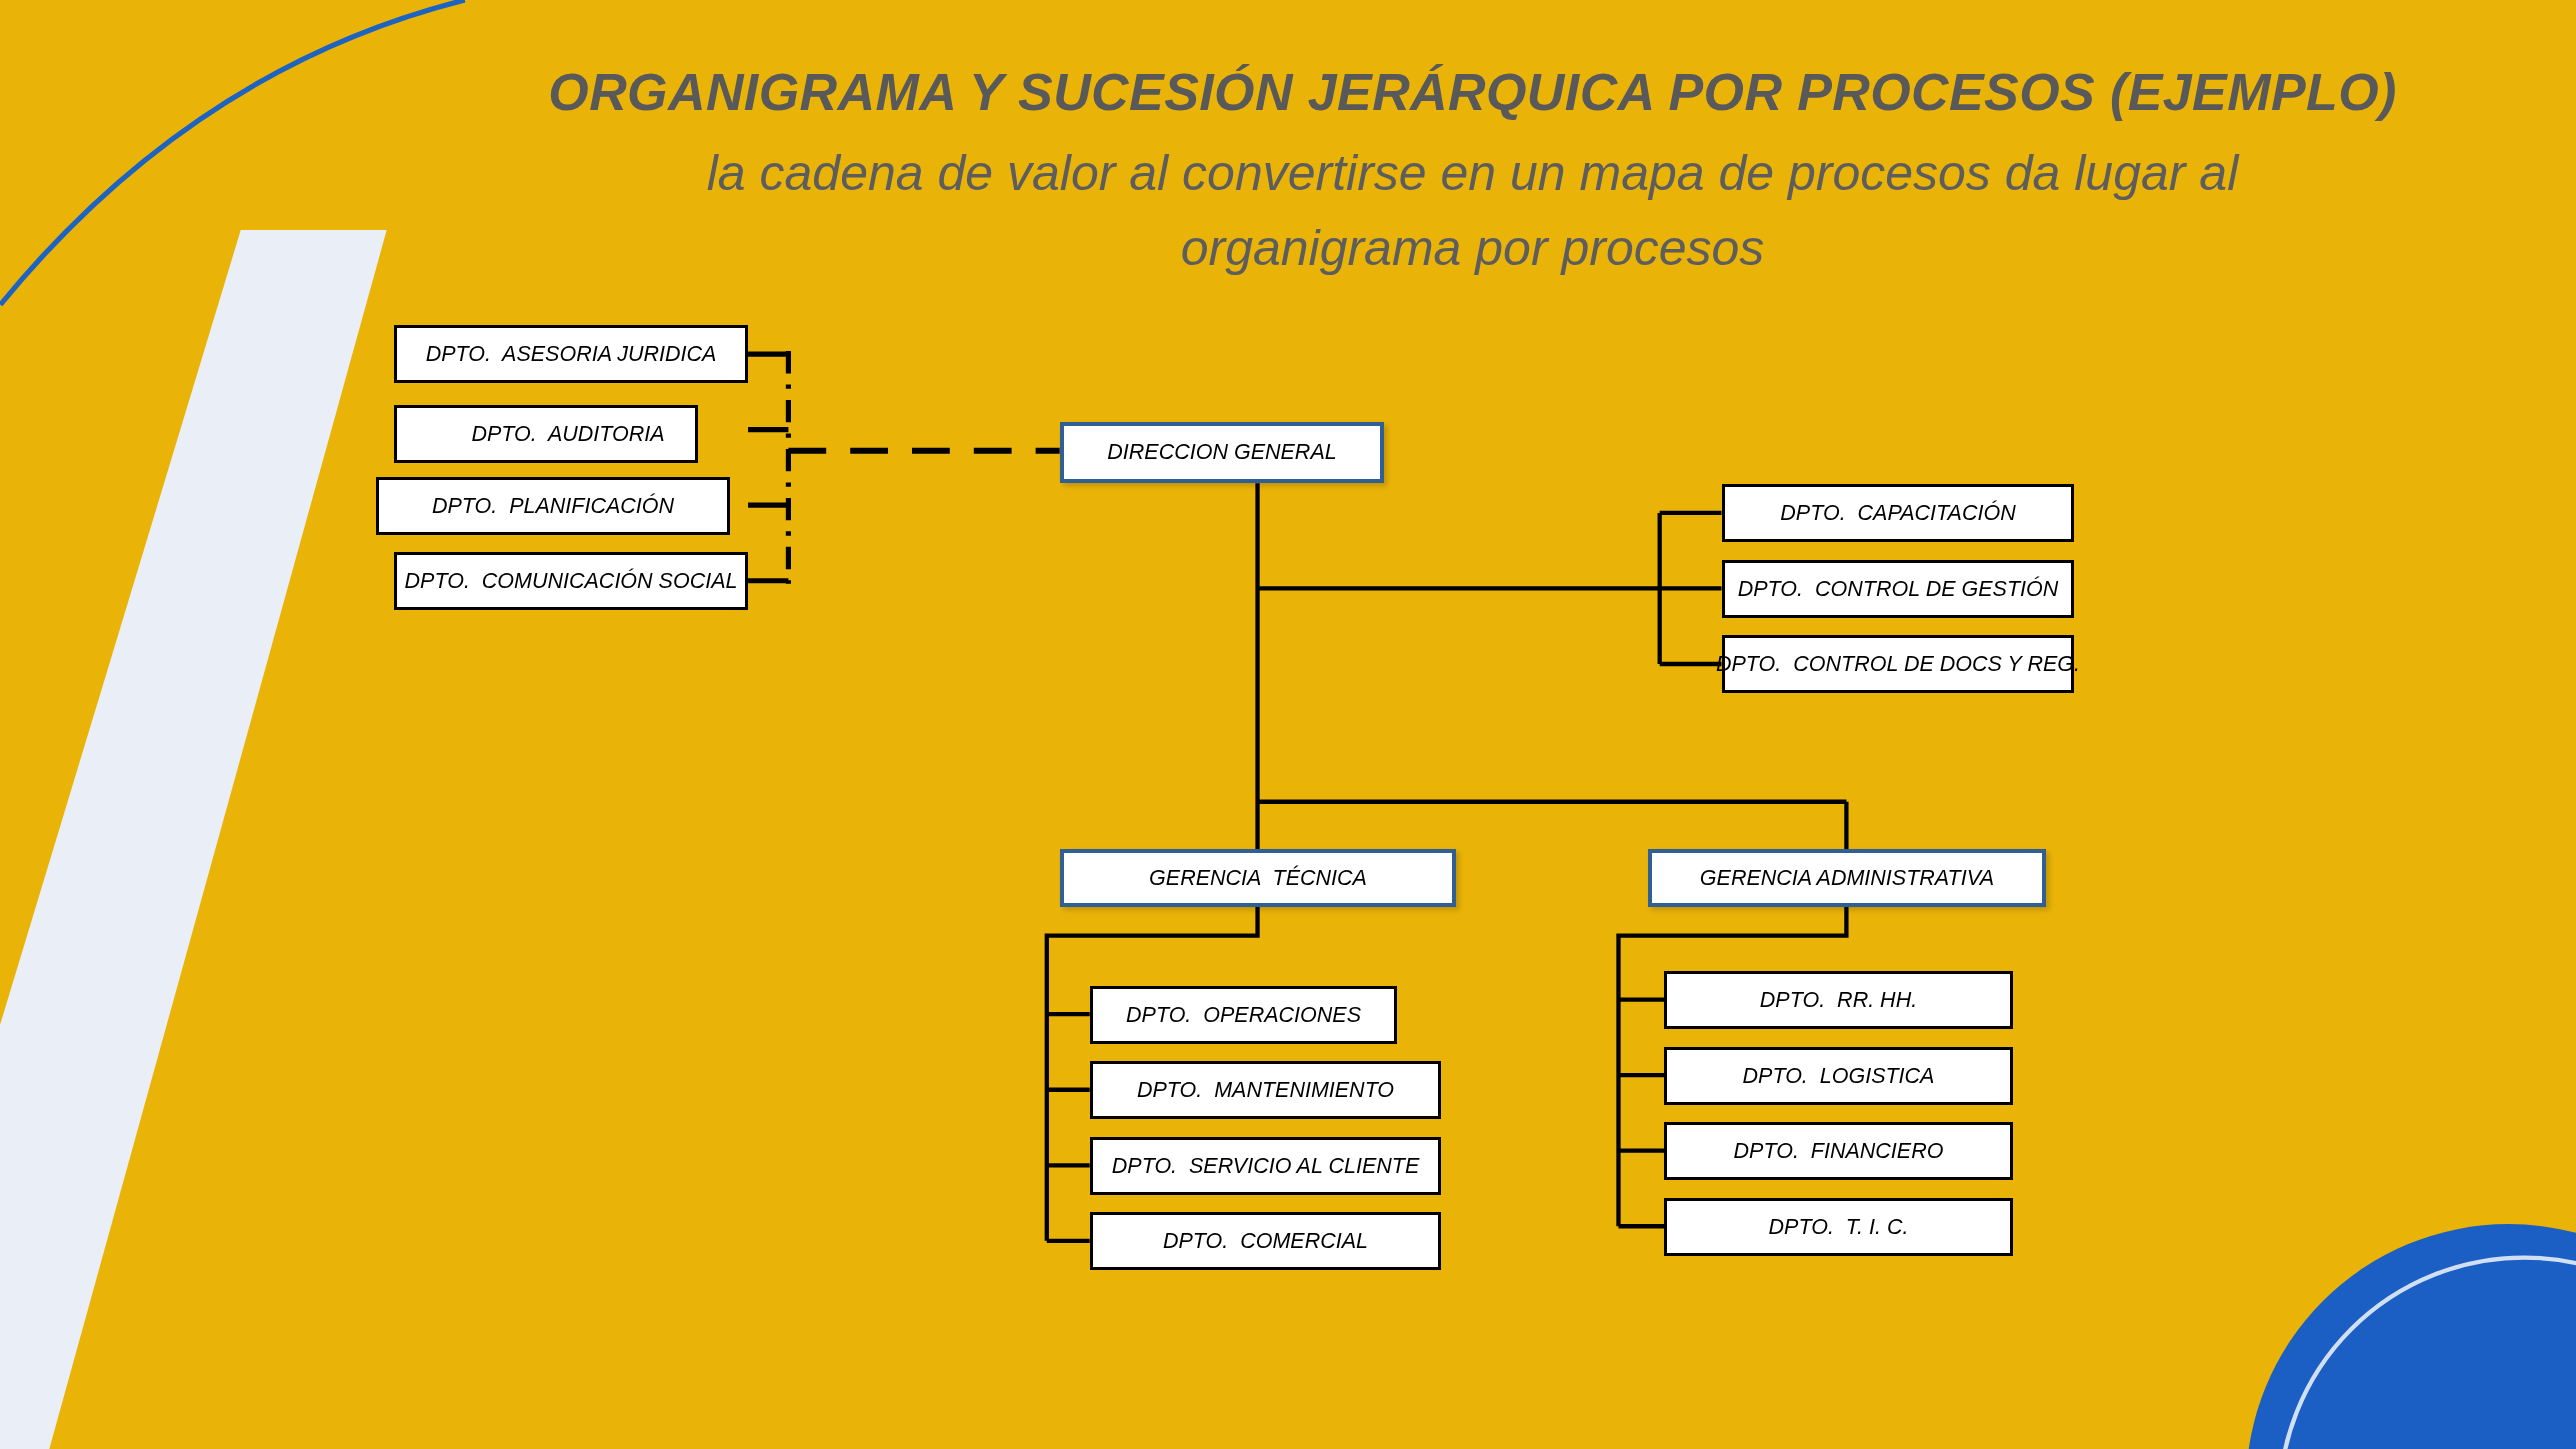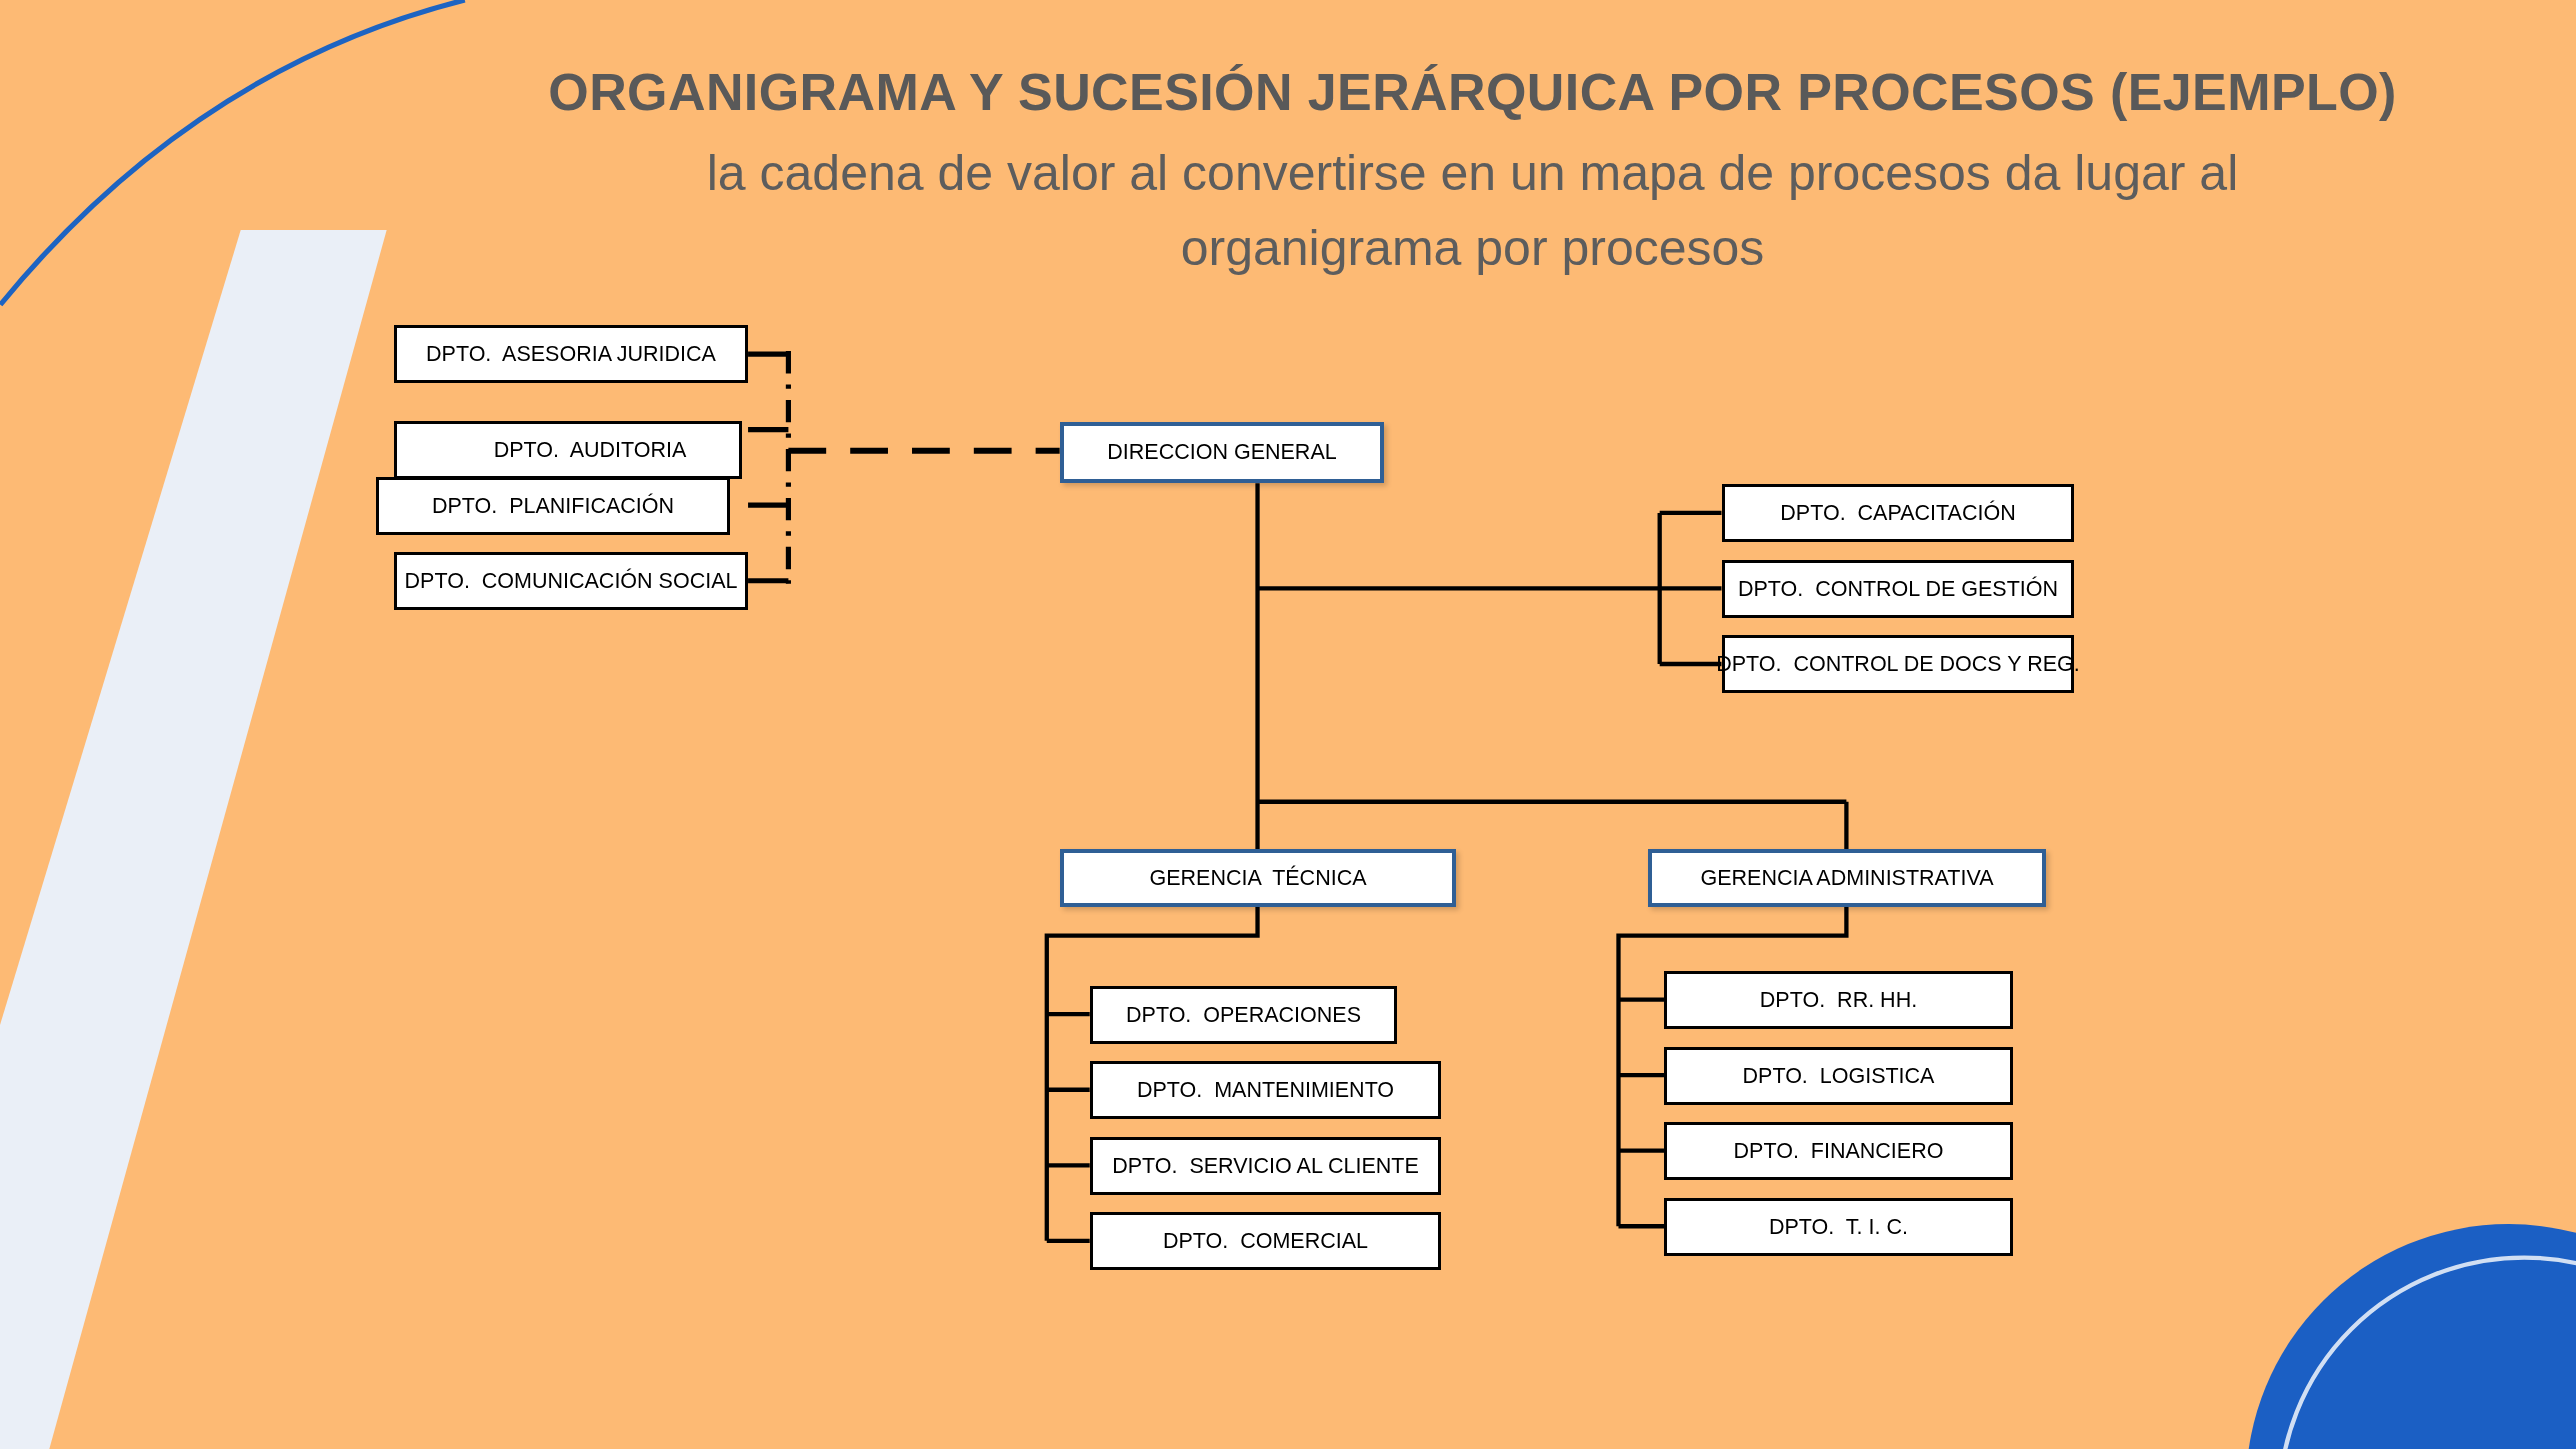--- a/index.html
+++ b/index.html
@@ -5,21 +5,22 @@
   html, body { margin: 0; padding: 0; }
   body {
     width: 2576px; height: 1449px;
     font-family: "Liberation Sans", "DejaVu Sans", sans-serif;
     background: #ffffff;
   }
   .slide {
     position: relative;
     width: 2576px; height: 1449px;
     overflow: hidden;
-    background: #fdba74;
+    background: #eab308;
+    font-style: italic;
   }
   .decor-layer, .connector-layer {
     position: absolute; left: 0; top: 0;
     width: 2576px; height: 1449px;
     pointer-events: none;
   }
   .decor-layer { z-index: 0; }
   .connector-layer { z-index: 1; }
 
   .heading {
@@ -96,21 +97,21 @@
     <path d="M 918 525 H 1234" stroke="#000000" stroke-width="7" stroke-dasharray="44 28" fill="none"></path>
   </svg>
 
   <div class="heading">
     <div class="title">ORGANIGRAMA Y SUCESIÓN JERÁRQUICA POR PROCESOS (EJEMPLO)</div>
     <div class="subtitle">la cadena de valor al convertirse en un mapa de procesos da lugar al</div>
     <div class="subtitle">organigrama por procesos</div>
   </div>
 
   <div class="box dept" style="left:394px; top:325px; width:354px; height:58px;">DPTO.  ASESORIA JURIDICA</div>
-  <div class="box dept" style="left:394px; top:421px; width:348px; height:58px;padding-left:44px;">DPTO.  AUDITORIA</div>
+  <div class="box dept" style="left:394px; top:405px; width:304px; height:58px;padding-left:44px;">DPTO.  AUDITORIA</div>
   <div class="box dept" style="left:376px; top:477px; width:354px; height:58px;">DPTO.  PLANIFICACIÓN</div>
   <div class="box dept" style="left:394px; top:552px; width:354px; height:58px;">DPTO.  COMUNICACIÓN SOCIAL</div>
 
   <div class="box blue" style="left:1060px; top:422px; width:324px; height:61px;">DIRECCION GENERAL</div>
 
   <div class="box dept" style="left:1722px; top:484px; width:352px; height:58px;">DPTO.  CAPACITACIÓN</div>
   <div class="box dept" style="left:1722px; top:560px; width:352px; height:58px;text-align:center;">DPTO.  CONTROL DE GESTIÓN</div>
   <div class="box dept" style="left:1722px; top:635px; width:352px; height:58px;">DPTO.  CONTROL DE DOCS Y REG.</div>
 
   <div class="box blue" style="left:1060px; top:849px; width:396px; height:58px;">GERENCIA  TÉCNICA</div>

